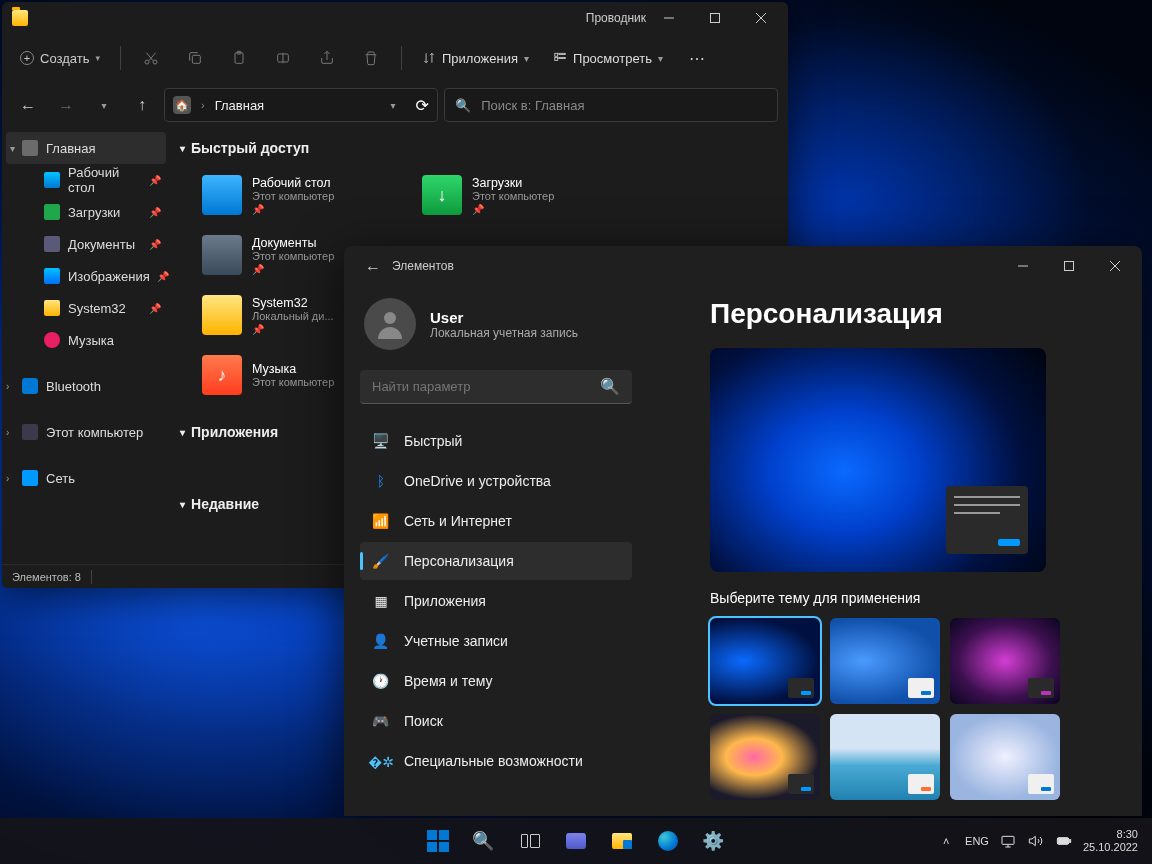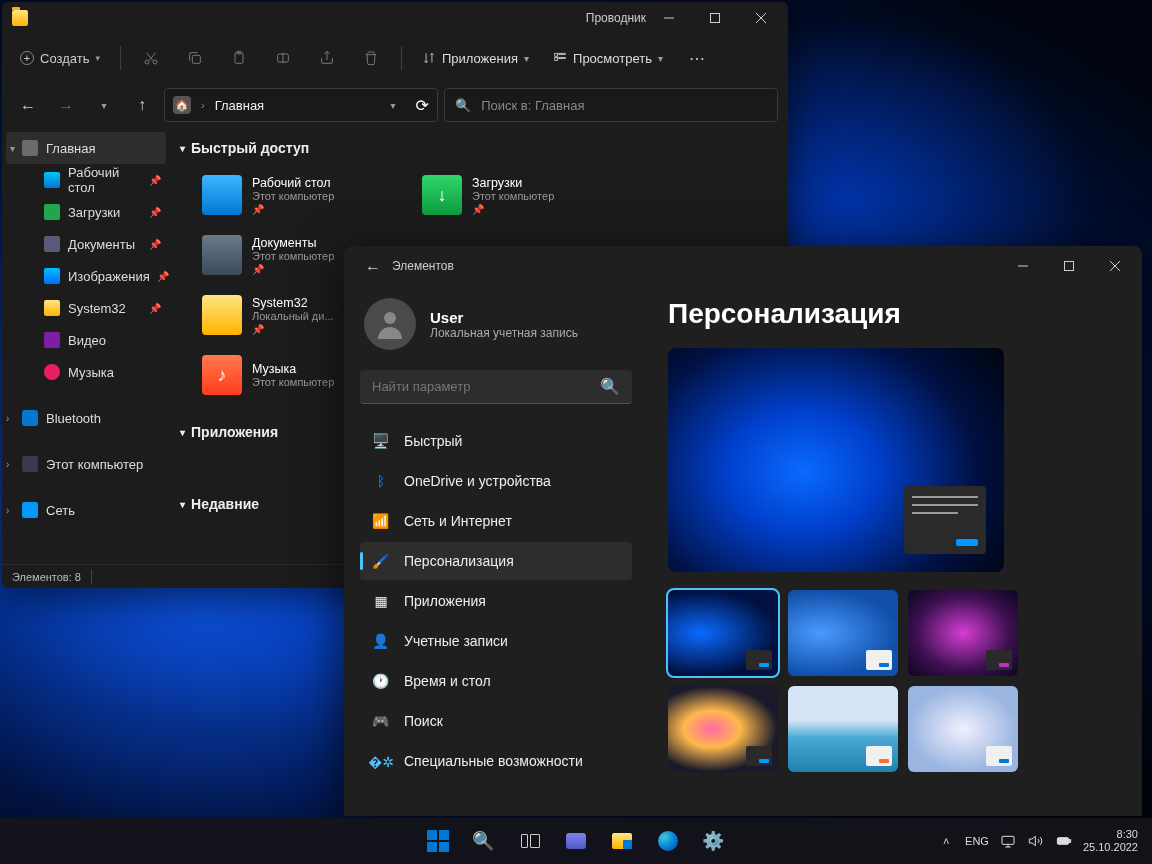--- a/index.html
+++ b/index.html
@@ -84,21 +84,21 @@
 
 
 .settings {
   position:absolute; top:246px; left:344px; width:798px; height:570px;
   background:#1f1f1f; color:#fff; border-radius:8px 8px 0 0; overflow:hidden;
   box-shadow:0 10px 50px rgba(0,0,0,.7); display:flex; flex-direction:column;
 }
 .settings .titlebar2 { display:flex; align-items:center; height:40px; padding:0 4px 0 14px; }
 .back-btn { font-size:16px; color:#ccc; width:30px; height:30px; display:flex; align-items:center; justify-content:center; }
 .title2 { font-size:12px; color:#ccc; margin-left:4px; flex:1; }
-.settings-body { flex:1; display:flex; overflow:hidden; }
+.settings-body { flex:1; display:flex; overflow:hidden;gap:42px; }
 .set-nav { width:300px; padding:4px 12px 0 16px; display:flex; flex-direction:column; }
 .userblock { display:flex; align-items:center; gap:14px; padding:8px 4px 20px; }
 .avatar { width:52px; height:52px; border-radius:50%; background:#4a4a4a; display:flex; align-items:center; justify-content:center; }
 .avatar svg { width:36px; height:36px; fill:#888; }
 .userinfo .un { font-weight:600; font-size:15px; }
 .userinfo .ut { font-size:12px; color:#aaa; }
 .set-search { display:flex; align-items:center; height:34px; background:#2d2d2d; border-radius:4px; padding:0 12px; margin-bottom:18px; border-bottom:1px solid #555; }
 .set-search input { flex:1; background:none; border:0; outline:0; color:#ccc; font-size:13px; }
 .set-search .sico { color:#ccc; }
 
@@ -271,24 +271,20 @@
           <span class="side-ico ico-img"></span>
           <span>Изображения</span>
           <span class="pin">📌</span>
         </div>
       <div class="side-item sub">
           <span class="side-ico ico-folder"></span>
           <span>System32</span>
           <span class="pin">📌</span>
         </div>
       <div class="side-item sub">
-          <span class="side-ico ico-video"></span>
-          <span>Видео</span>
-        </div>
-      <div class="side-item sub">
           <span class="side-ico ico-music"></span>
           <span>Музыка</span>
         </div>
       <div style="height:14px"></div>
       <div class="side-item">
           <span class="chev">›</span>
           <span class="side-ico ico-onedrive"></span>
           <span>Bluetooth</span>
         </div>
       <div style="height:14px"></div>
@@ -430,21 +426,21 @@
         <div class="nav-item">
             <span class="nav-ico">▦</span>
             <span>Приложения</span>
           </div>
         <div class="nav-item">
             <span class="nav-ico" style="color:#3fbf5f">👤</span>
             <span>Учетные записи</span>
           </div>
         <div class="nav-item">
             <span class="nav-ico">🕐</span>
-            <span>Время и стол</span>
+            <span>Время и тему</span>
           </div>
         <div class="nav-item">
             <span class="nav-ico">🎮</span>
             <span>Поиск</span>
           </div>
         <div class="nav-item">
             <span class="nav-ico" style="color:#4cc2ff">�✲</span>
             <span>Специальные возможности</span>
           </div>
       </div>
@@ -453,20 +449,21 @@
       <div class="page-title">Персонализация</div>
       <div class="preview-card">
         <div class="preview-bg"></div>
         <div class="preview-mini">
           <div class="line"></div>
             <div class="line"></div>
             <div class="line sh"></div>
           <div class="bar"></div>
         </div>
       </div>
+      <div class="theme-label">Выберите тему для применения</div>
       <div class="theme-grid">
         <div class="theme-tile sel" style="background:radial-gradient(ellipse at 30% 50%,#0a6aff,#001040 70%)">
             <div class="mini-widget">
               <div class="mb" style="background:#0099ff"></div>
             </div>
           </div>
         <div class="theme-tile lt" style="background:radial-gradient(ellipse at 30% 50%,#4a9aff,#1050aa 70%)">
             <div class="mini-widget">
               <div class="mb" style="background:#0078d4"></div>
             </div>

